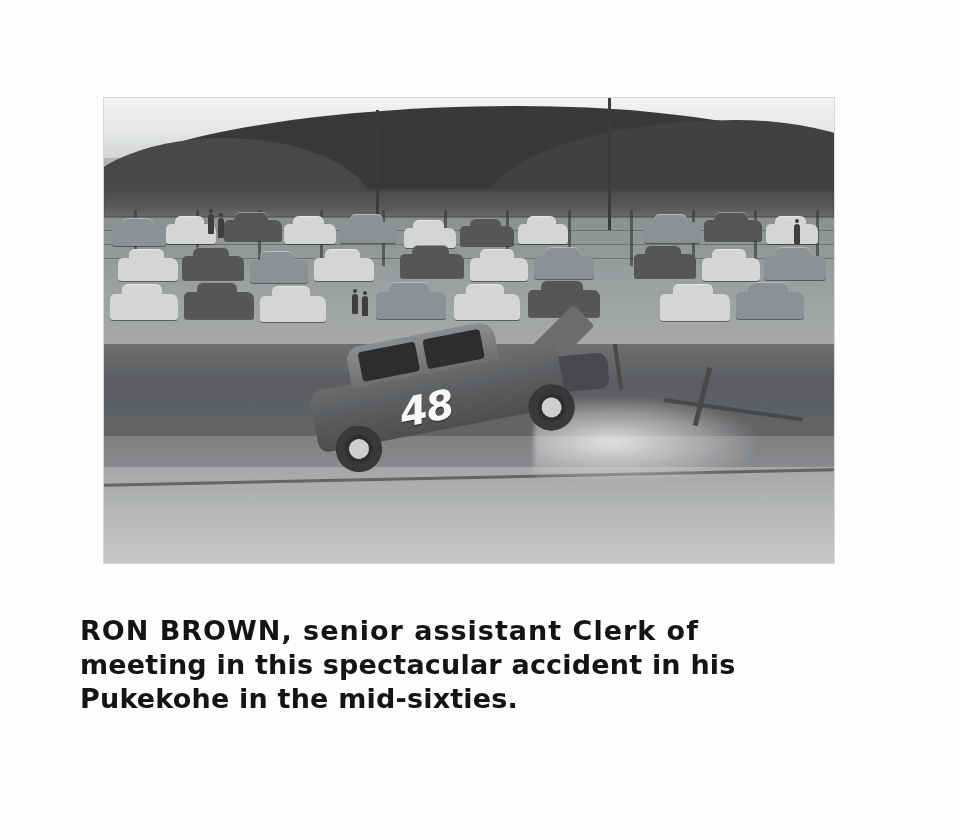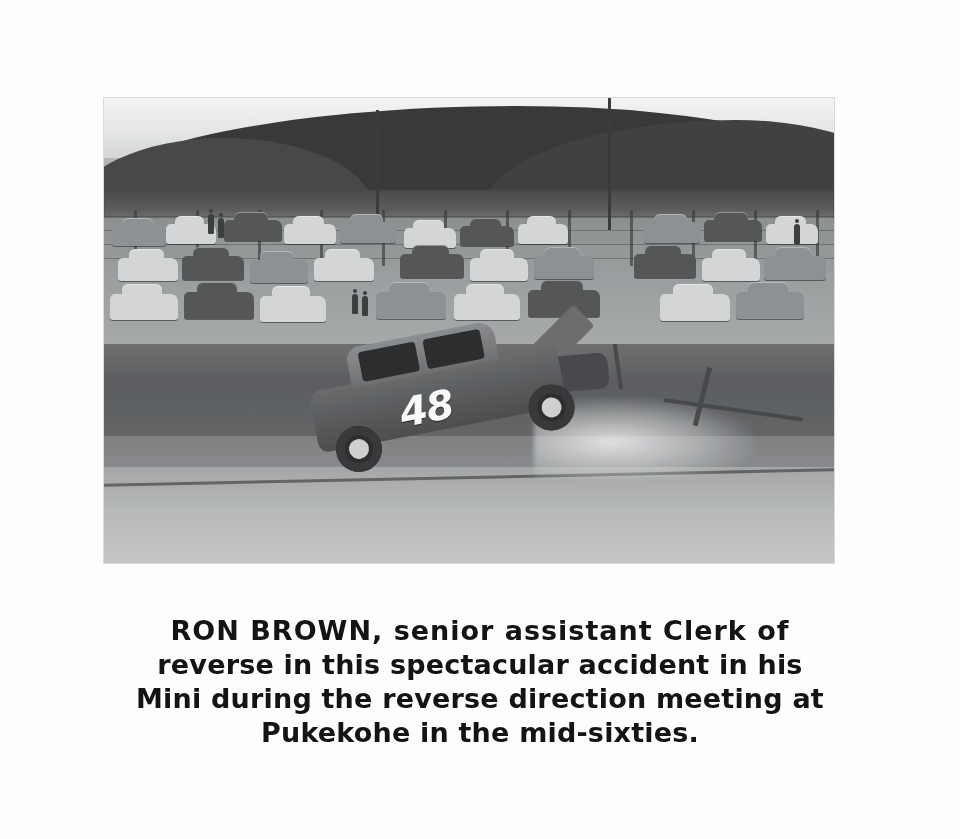--- a/index.html
+++ b/index.html
@@ -269,21 +269,21 @@
     border-radius: 4px 10px 10px 4px;
     transform: rotate(6deg);
   }
 
   
   .caption {
     position: absolute;
     left: 80px;
     top: 614px;
     width: 800px;
-    text-align: center;
+    text-align: left;
     font-family: "DejaVu Sans", sans-serif;
     font-weight: 700;
     font-size: 27px;
     line-height: 34px;
     color: #141414;
     letter-spacing: 0.2px;
   }
   .caption .lead {
     letter-spacing: 1px;
   }
@@ -384,18 +384,17 @@
         <div class="wheel rear"></div>
         <div class="wheel front"></div>
         <div class="number">48</div>
       </div>
 
     </div>
   </div>
 
   <div class="caption">
     <div class="lead">RON BROWN, senior assistant Clerk of</div>
-    <div>reverse in this spectacular accident in his</div>
-    <div>Mini during the reverse direction meeting at</div>
+    <div>meeting in this spectacular accident in his</div>
     <div>Pukekohe in the mid-sixties.</div>
   </div>
 
 </div>
 
 </body></html>

